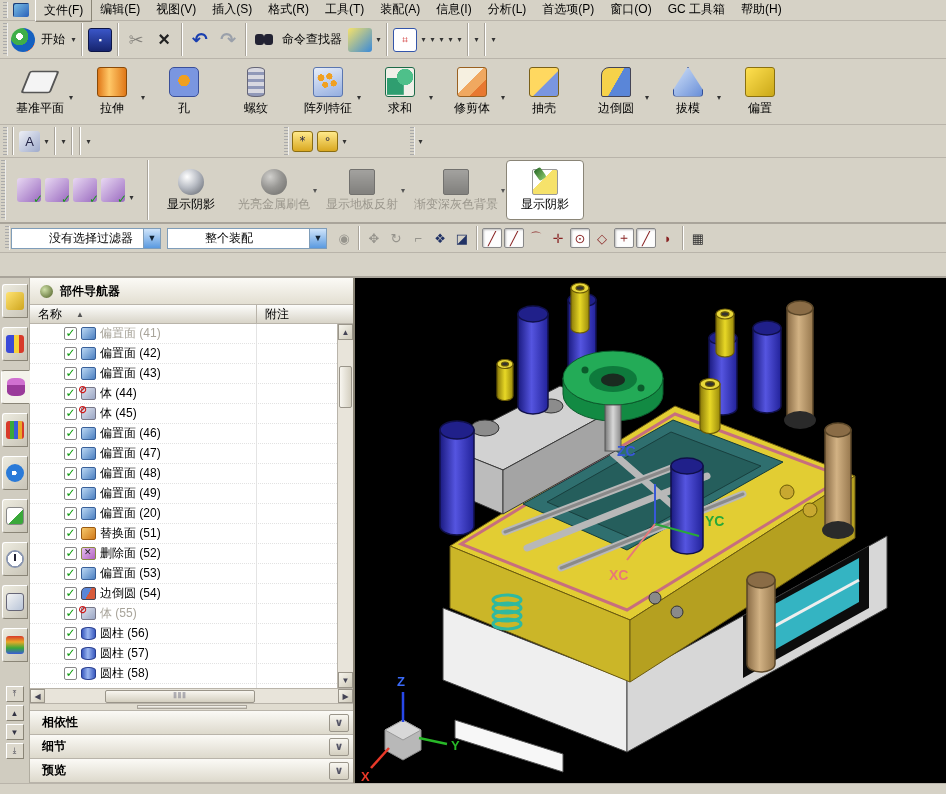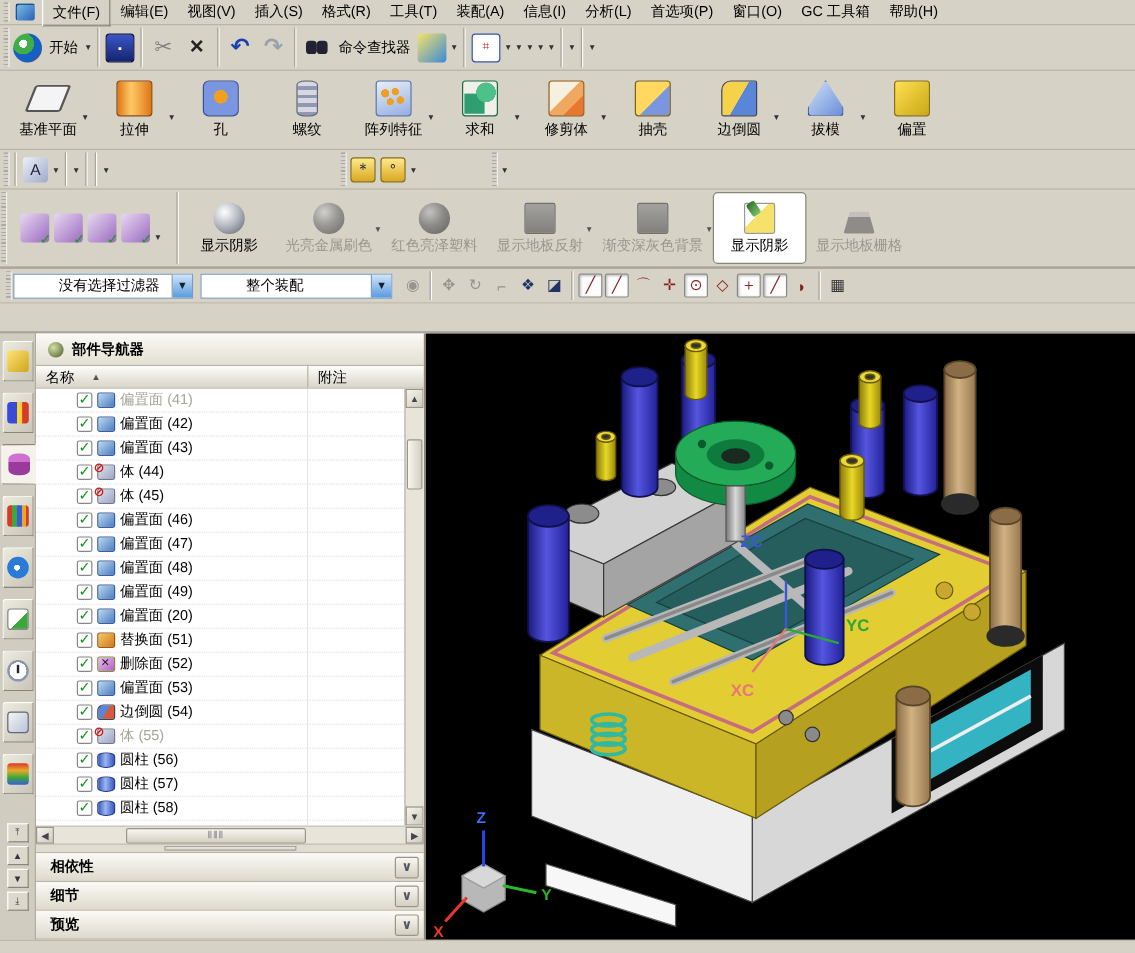--- a/index.html
+++ b/index.html
@@ -410,50 +410,40 @@
         <span>显示阴影</span>
 
       </div>
 
       <div class="rbtn off" data-name="brushed-metal-button">
         <span class="ricon sphere-metal" data-name="render-style-icon"></span>
         <span>光亮金属刷色</span>
         <span class="rarrow" data-name="dropdown-icon">▾</span>
       </div>
 
-      <div class="rbtn off" data-name="red-plastic-button">
-        <span class="ricon sphere-red" data-name="render-style-icon"></span>
-        <span>红色亮泽塑料</span>
-
-      </div>
 
       <div class="rbtn off" data-name="no-reflection-button">
         <span class="ricon square-flat" data-name="render-style-icon"></span>
         <span>显示地板反射</span>
         <span class="rarrow" data-name="dropdown-icon">▾</span>
       </div>
 
       <div class="rbtn off" data-name="gradient-background-button">
         <span class="ricon square-flat" data-name="render-style-icon"></span>
         <span>渐变深灰色背景</span>
         <span class="rarrow" data-name="dropdown-icon">▾</span>
       </div>
 
       <div class="rbtn active" data-name="show-shadow-button">
         <span class="ricon shadow-pen" data-name="render-style-icon"></span>
         <span>显示阴影</span>
 
       </div>
 
 
-      <div class="rbtn off" data-name="floor-grid-button">
-        <span class="ricon floor-grid" data-name="render-style-icon"></span>
-        <span>显示地板栅格</span>
-
-      </div>
     </div>
 </div>
 
 <div id="selbar" data-name="selection-bar">
   <div class="gripper" data-name="toolbar-gripper"></div>
   <div class="combo" data-name="selection-filter-combo" style="width:150px;">
     <span class="cval" style="flex:1;">没有选择过滤器</span>
     <span class="cbtn" data-name="combo-dropdown-icon">▼</span>
   </div>
   <div class="combo" data-name="selection-scope-combo" style="width:160px;">

